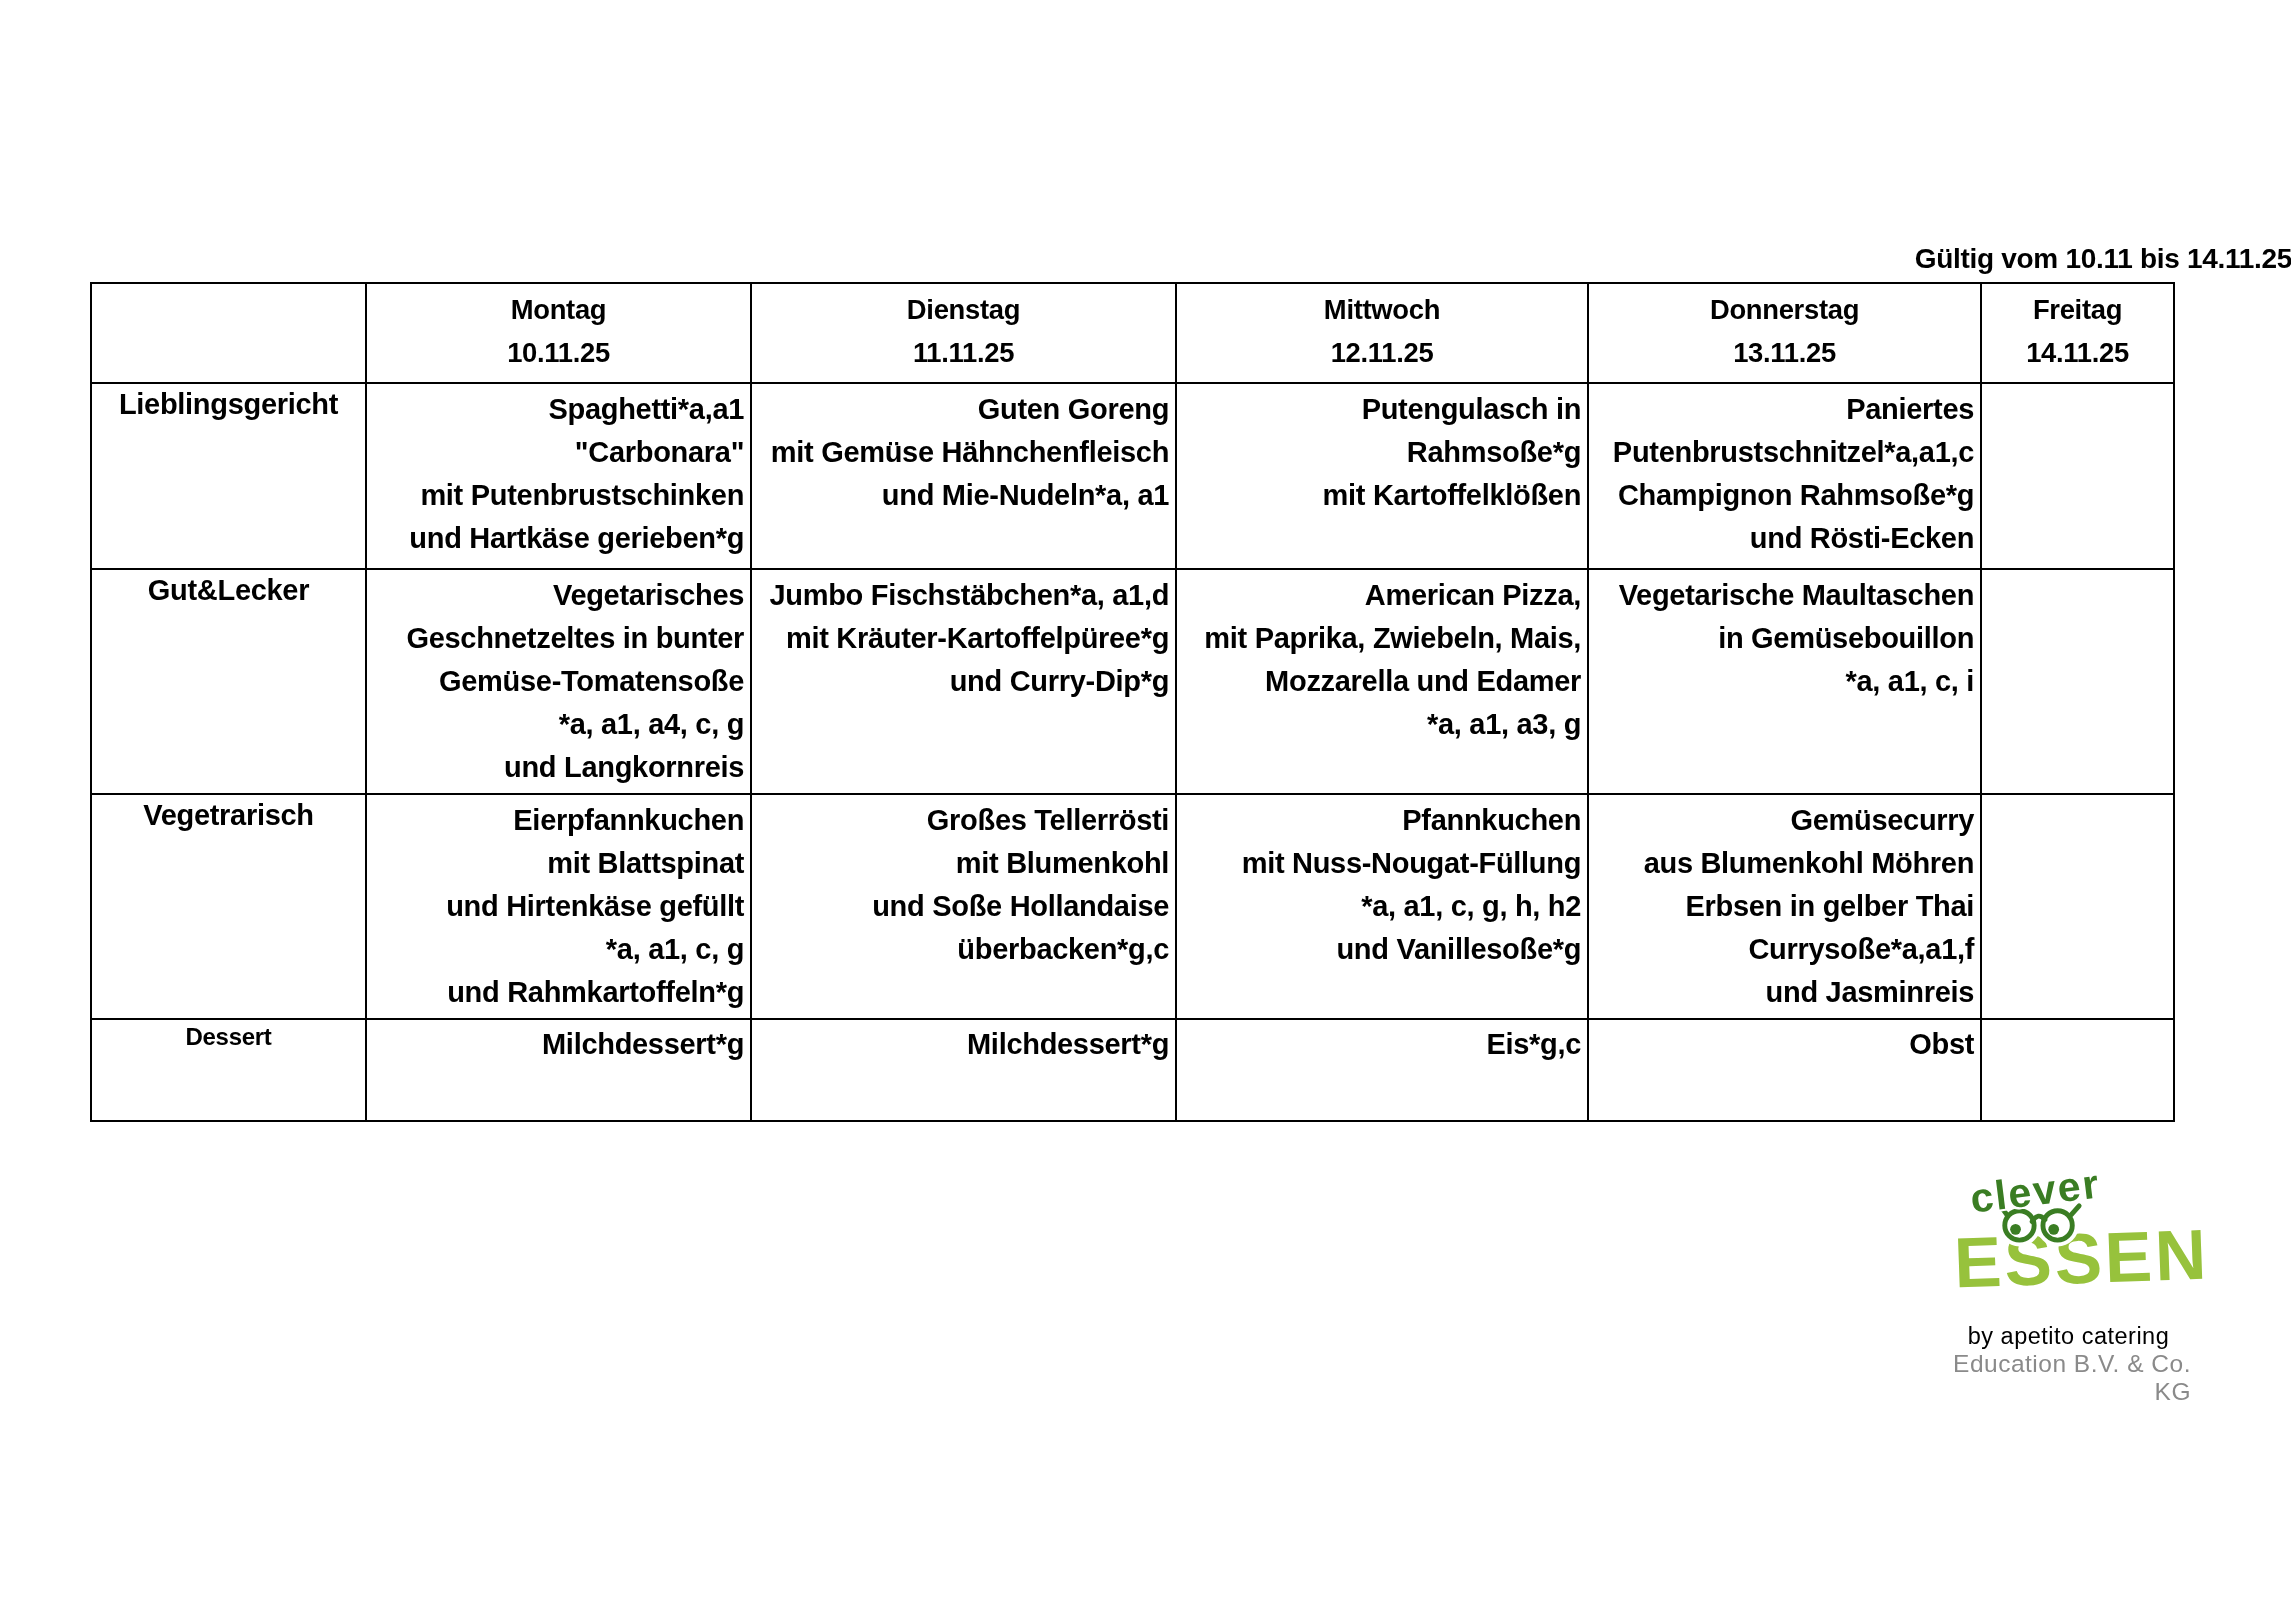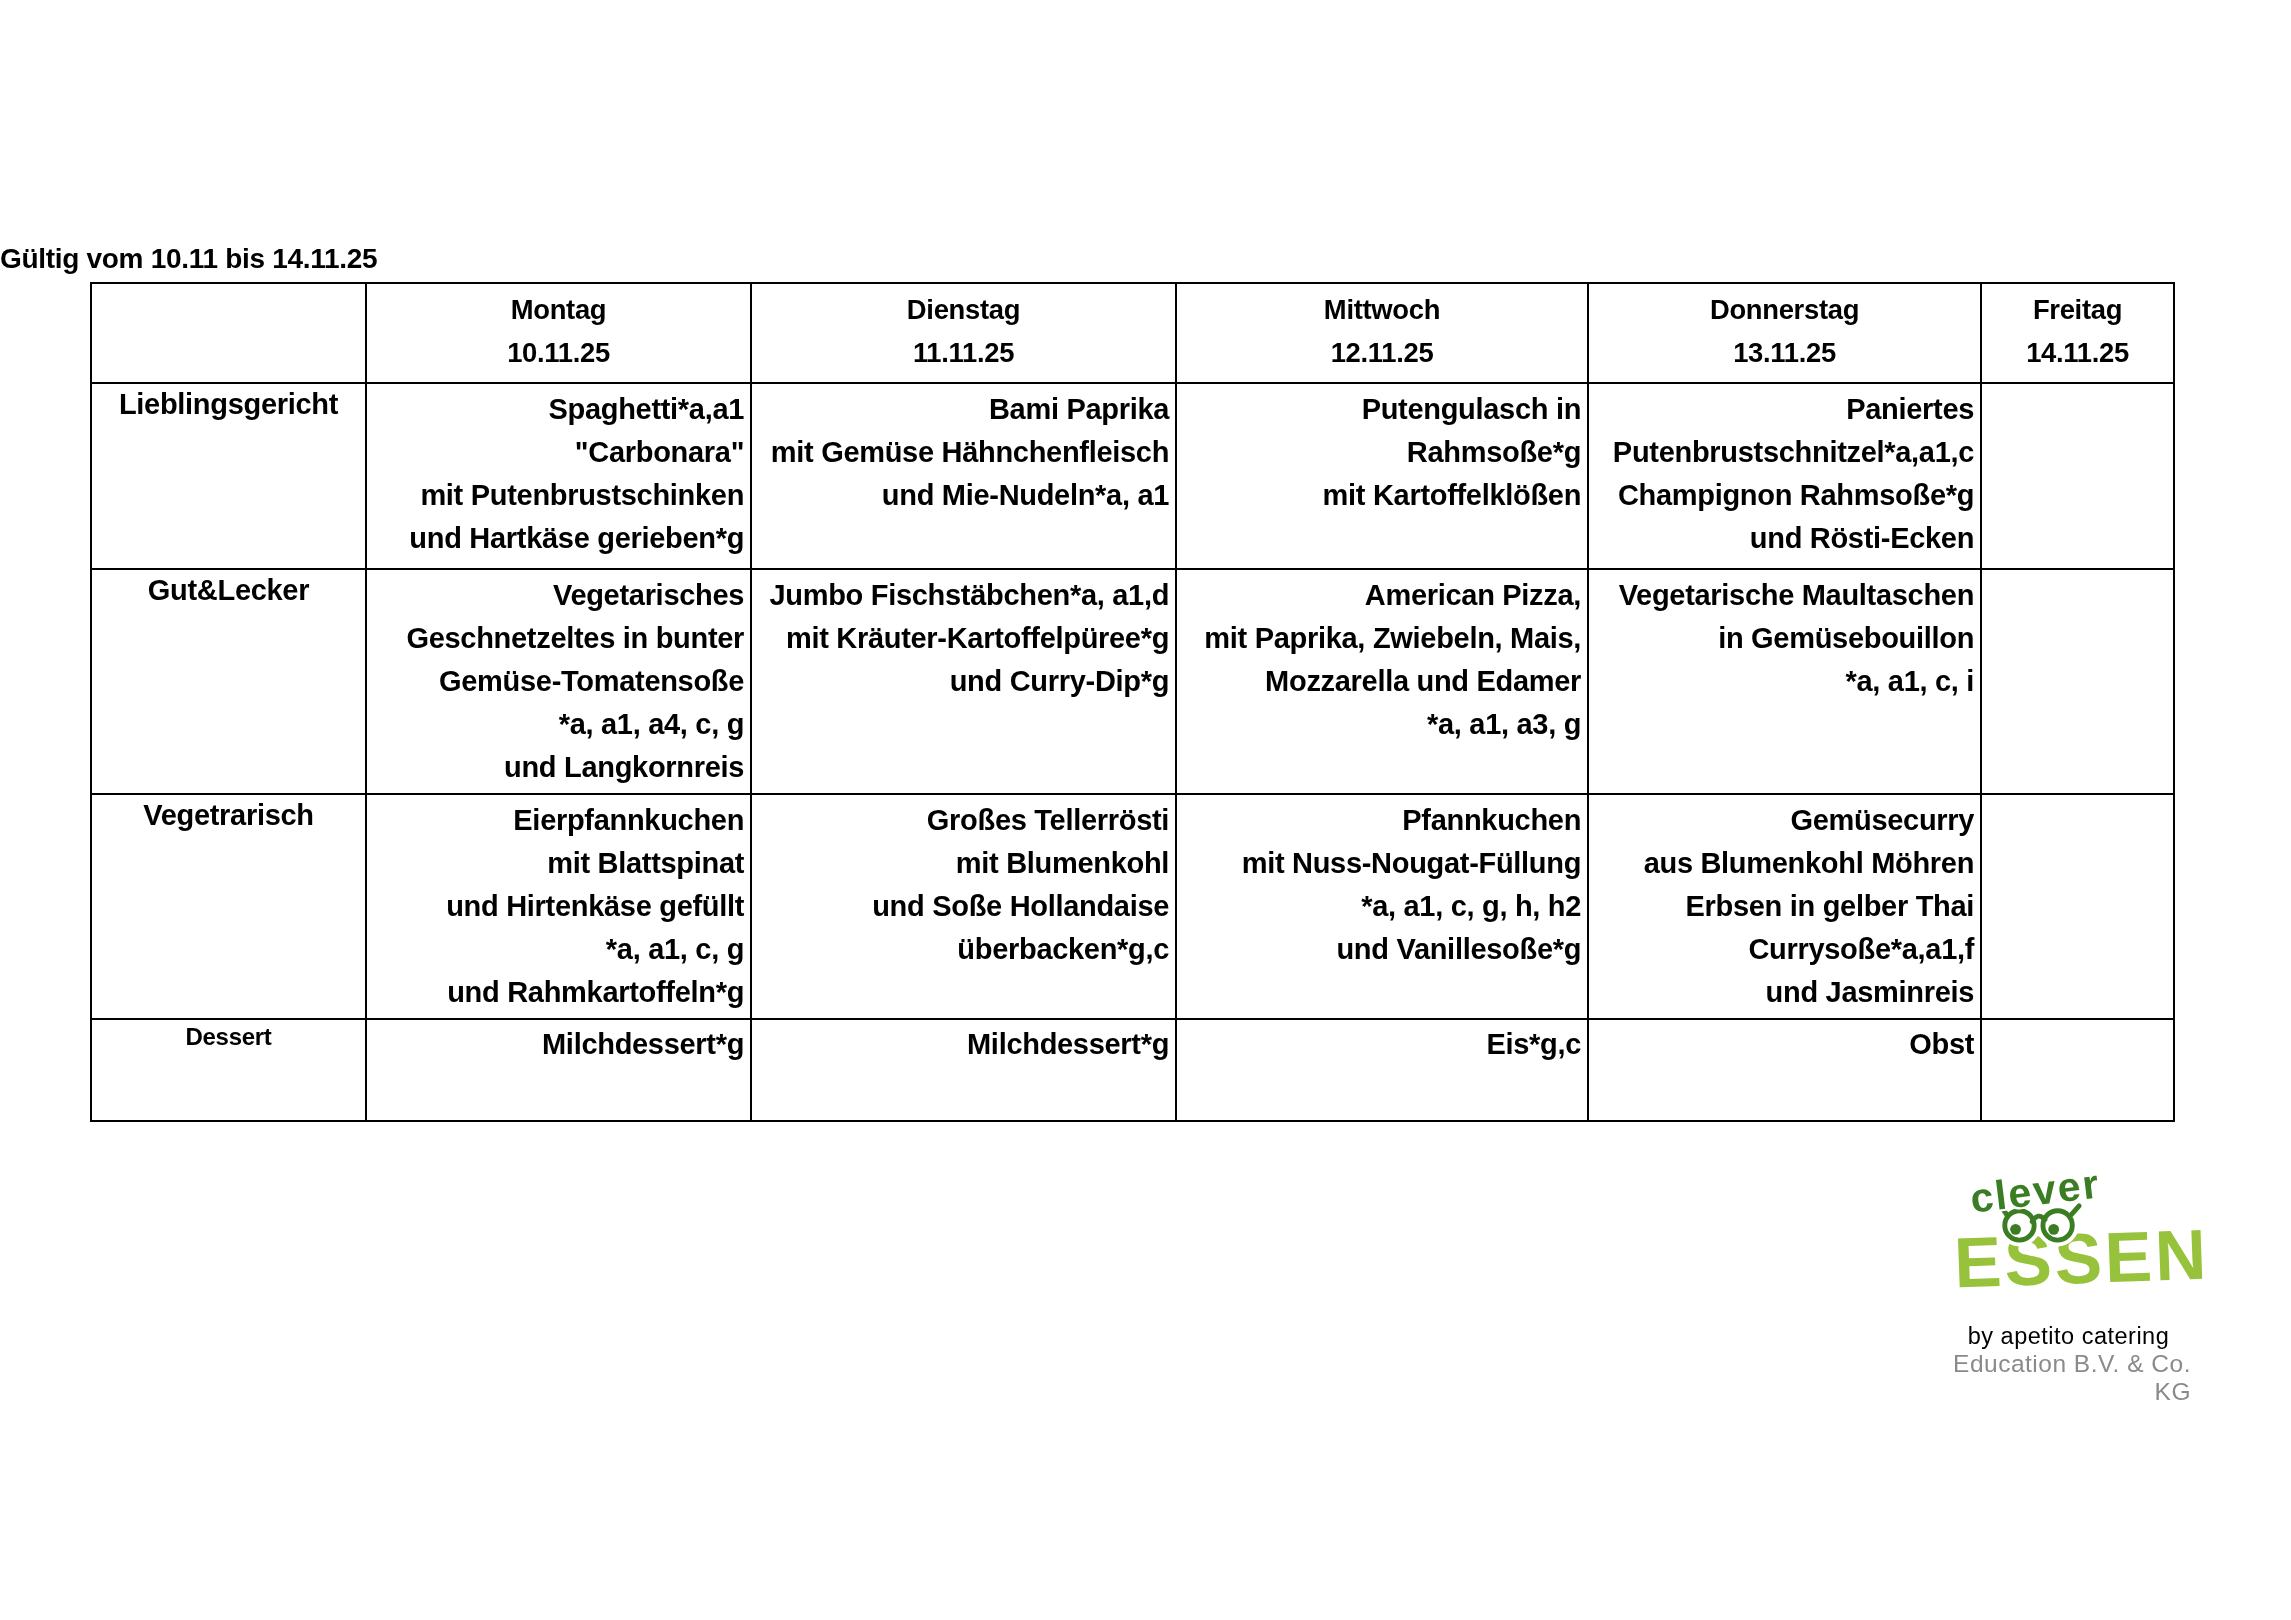--- a/index.html
+++ b/index.html
@@ -5,21 +5,21 @@
   html,body { margin:0; padding:0; background:#ffffff; }
   #page {
     position:relative; width:2292px; height:1620px; background:#ffffff;
     font-family:"Liberation Sans", sans-serif; color:#000; overflow:hidden;
   }
   .doc-title {
     position:absolute; top:114px; left:0; width:100%; text-align:center;
     font-size:37px; font-weight:bold; letter-spacing:-0.5px;
   }
   .doc-subtitle {
-    position:absolute; top:243px; left:0; width:100%; text-align:left;
+    position:absolute; top:243px; left:0; width:100%; text-align:right;
     font-size:28px; font-weight:bold; letter-spacing:-0.3px;
   }
   table.menu {
     position:absolute; left:90px; top:282px; width:2084px;
     border-collapse:collapse; table-layout:fixed;
     border:2.9px solid #000;
   }
   table.menu td {
     border:2px solid #000; text-align:center; vertical-align:top;
     padding:3.9px 5.9px; overflow:hidden;
@@ -112,21 +112,21 @@
         <td class="cat-mid">
           <span class="cat">Lieblingsgericht</span>
         </td>
         <td>
             <div class="dish">Spaghetti*a,a1
 "Carbonara"
 mit Putenbrustschinken
 und Hartkäse gerieben*g</div>
           </td>
         <td>
-            <div class="dish">Bami Paprika
+            <div class="dish">Guten Goreng
 mit Gemüse Hähnchenfleisch
 und Mie-Nudeln*a, a1</div>
           </td>
         <td>
             <div class="dish">Putengulasch in Rahmsoße*g
 mit Kartoffelklößen</div>
           </td>
         <td>
             <div class="dish">Paniertes
 Putenbrustschnitzel*a,a1,c

